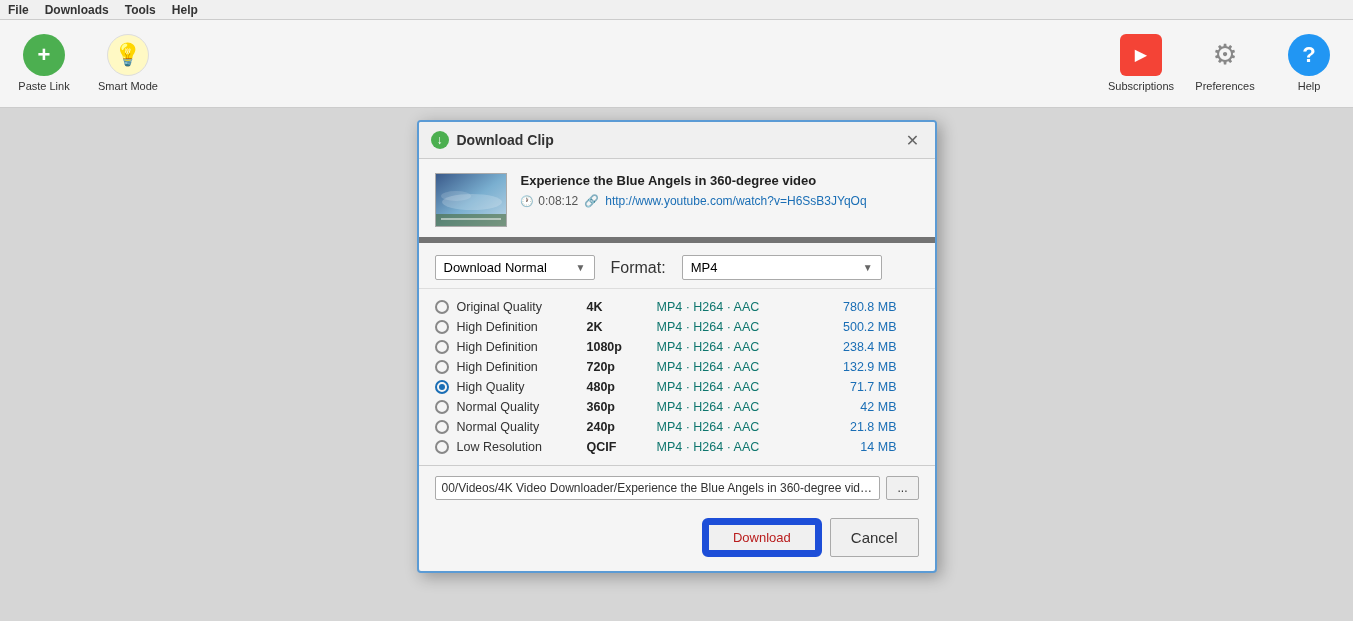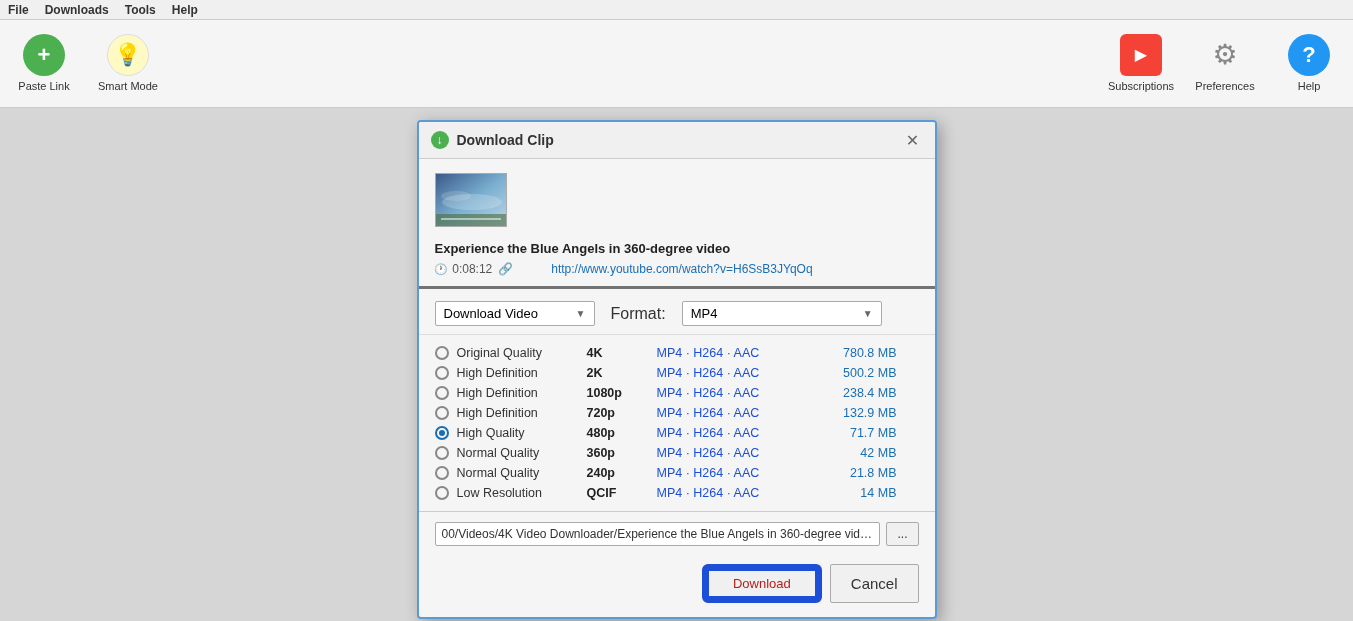--- a/index.html
+++ b/index.html
@@ -167,22 +167,21 @@
       border: none;
       background: none;
     }
 
     
     .video-info {
       padding: 14px 16px 10px;
       display: flex;
       align-items: flex-start;
       gap: 14px;
-      border-bottom: 3px solid #737373;
-      flex-direction: column;
+      border-bottom: 6px solid #737373;
     }
     .video-thumbnail {
       width: 72px;
       height: 54px;
       background: linear-gradient(135deg, #4a6fa5 0%, #8aafd4 40%, #c8d8e8 60%, #6b8fa8 80%, #3d5a78 100%);
       border: 1px solid #aaa;
       flex-shrink: 0;
       position: relative;
       overflow: hidden;
     }
@@ -214,21 +213,20 @@
     }
     .video-duration {
       display: flex;
       align-items: center;
       gap: 4px;
     }
     .video-link {
       color: #1a6eb5;
       text-decoration: none;
       font-size: 12px;
-      margin-left: 32px;
     }
     .separator-dot {
       color: #999;
     }
 
     
     .format-section {
       padding: 12px 16px 8px;
       display: flex;
       align-items: center;
@@ -300,21 +298,21 @@
       width: 130px;
       color: #333;
     }
     .quality-res {
       width: 70px;
       font-weight: 600;
       color: #222;
     }
     .quality-codec {
       width: 160px;
-      color: #1d4ed8;
+      color: #0f766e;
     }
     .quality-size {
       width: 80px;
       text-align: right;
       color: #1a6eb5;
     }
 
     
     .filepath-section {
       padding: 10px 16px;
@@ -443,21 +441,21 @@
             <span>0:08:12</span>
           </span>
           <span class="separator-dot">🔗</span>
           <a class="video-link" href="#">http://www.youtube.com/watch?v=H6SsB3JYqOq</a>
         </div>
       </div>
     </div>
 
     <div class="format-section">
       <div class="dropdown type-dropdown">
-        <span>Download Video</span>
+        <span>Download Normal</span>
         <span class="dropdown-arrow">▼</span>
       </div>
       <span class="format-label">Format:</span>
       <div class="dropdown format-dropdown">
         <span>MP4</span>
         <span class="dropdown-arrow">▼</span>
       </div>
     </div>
 
     <div class="quality-list">

